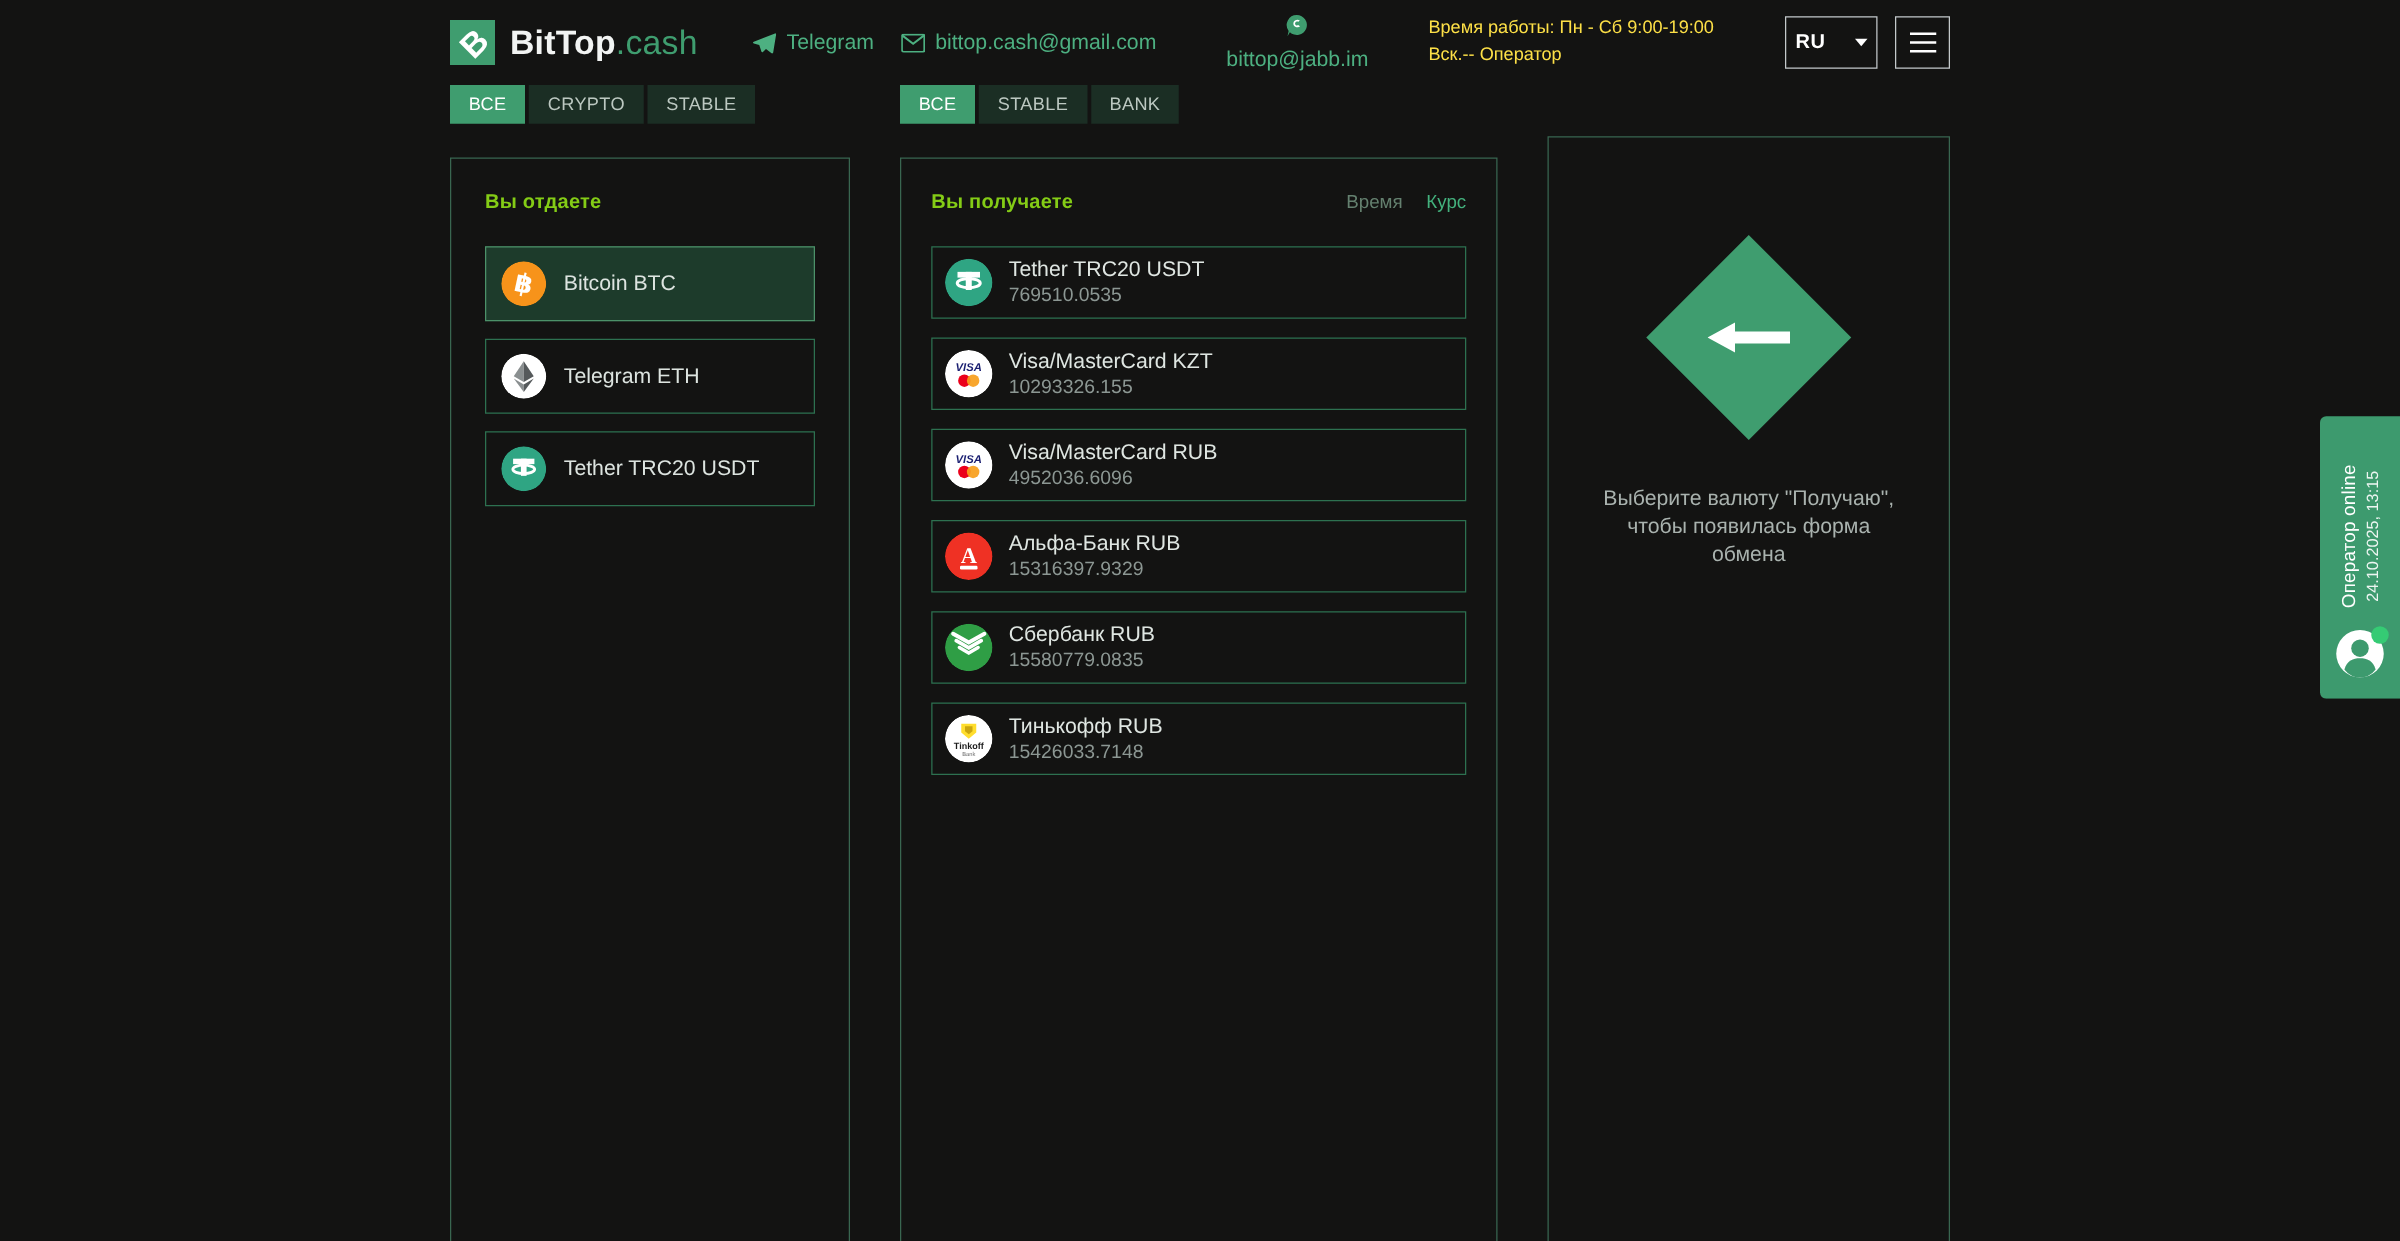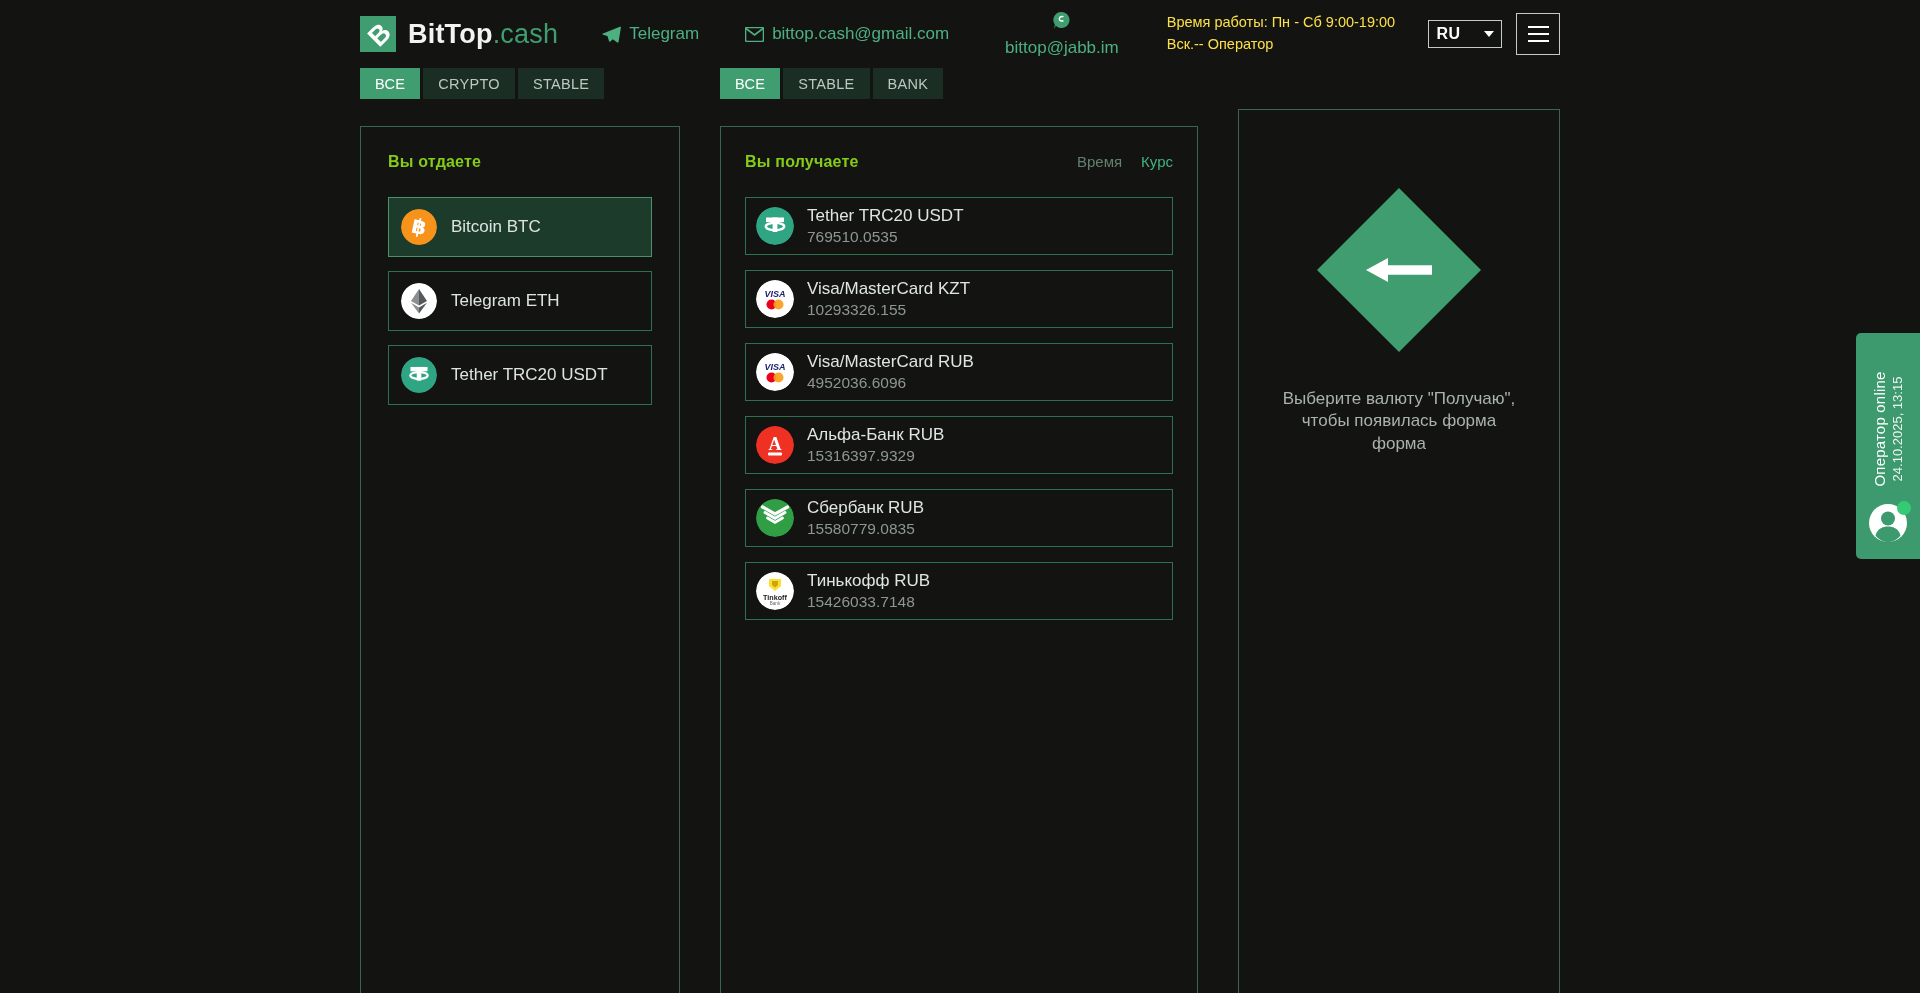--- a/index.html
+++ b/index.html
@@ -10,24 +10,24 @@
   
   header { height:68px; }
   .header-inner { height:68px; display:flex; align-items:center; }
   .logo { display:flex; align-items:center; gap:12px; cursor:pointer; }
   .logo-mark { width:36px; height:36px; background:#3f9d6f; display:flex; align-items:center; justify-content:center; }
   .logo-mark span { color:#fff; font-weight:bold; font-size:27px; transform:rotate(-45deg) translate(1px,2px); display:block; }
   .logo-text { font-size:27px; font-weight:600; color:#f2f4f3; letter-spacing:.2px; }
   .logo-tld { color:#3f9d6f; font-weight:400; }
   .hlink { display:flex; align-items:center; gap:8px; color:#4db081; font-size:17px; text-decoration:none; cursor:pointer; }
   .hlink.tg { margin-left:44px;justify-content:center; }
-  .hlink.mail { margin-left:46px; }
+  .hlink.mail { margin-left:22px; }
   .hlink.jb { margin-left:56px;flex-direction:column; }
   .hours { margin-left:48px; font-size:14.5px; line-height:1.5; color:#fde047; }
-  .lang { margin-left:auto; width:74px; height:28px; border:1px solid #c4c9cb; display:flex; align-items:center; justify-content:center; gap:23px; cursor:pointer; }
+  .lang { margin-left:auto; width:74px; height:42px; border:1px solid #c4c9cb; display:flex; align-items:center; justify-content:center; gap:23px; cursor:pointer; }
   .lang b { font-size:16px; color:#fff; letter-spacing:.5px; }
   .caret { width:0; height:0; border-left:5px solid transparent; border-right:5px solid transparent; border-top:6px solid #fff; }
   .burger { margin-left:14px; width:44px; height:42px; border:1px solid #c4c9cb; background:transparent; display:flex; flex-direction:column; align-items:center; justify-content:center; gap:4.5px; cursor:pointer; }
   .burger i { display:block; width:21px; height:2.6px; background:#fff; }
 
   
   main { margin-top:96px; display:grid; grid-template-columns:320px 478px 322px; column-gap:40px; }
   .tabs { height:48px; margin-bottom:10px; display:flex; gap:3px; }
   .tabs-spacer { height:41px; }
   .tab { border:none; height:31px; padding:0 15px; font-size:14.5px; letter-spacing:.3px; cursor:pointer;
@@ -266,21 +266,21 @@
       <div class="diamond-wrap">
         <div class="diamond">
           <svg width="66" height="26" viewBox="0 0 66 26">
             <path d="M0 13 L22 1 L22 8.2 H66 V17.8 H22 V25 Z" fill="#fff"></path>
           </svg>
         </div>
       </div>
       <div class="info-msg">
         <div>Выберите валюту "Получаю",</div>
         <div>чтобы появилась форма</div>
-        <div>форма</div>
+        <div>обмена</div>
       </div>
     </div>
   </section>
 </main>
 
 <aside class="operator">
   <div class="op-text">
     <div class="op-status">Оператор online</div>
     <div class="op-date">24.10.2025, 13:15</div>
   </div>

